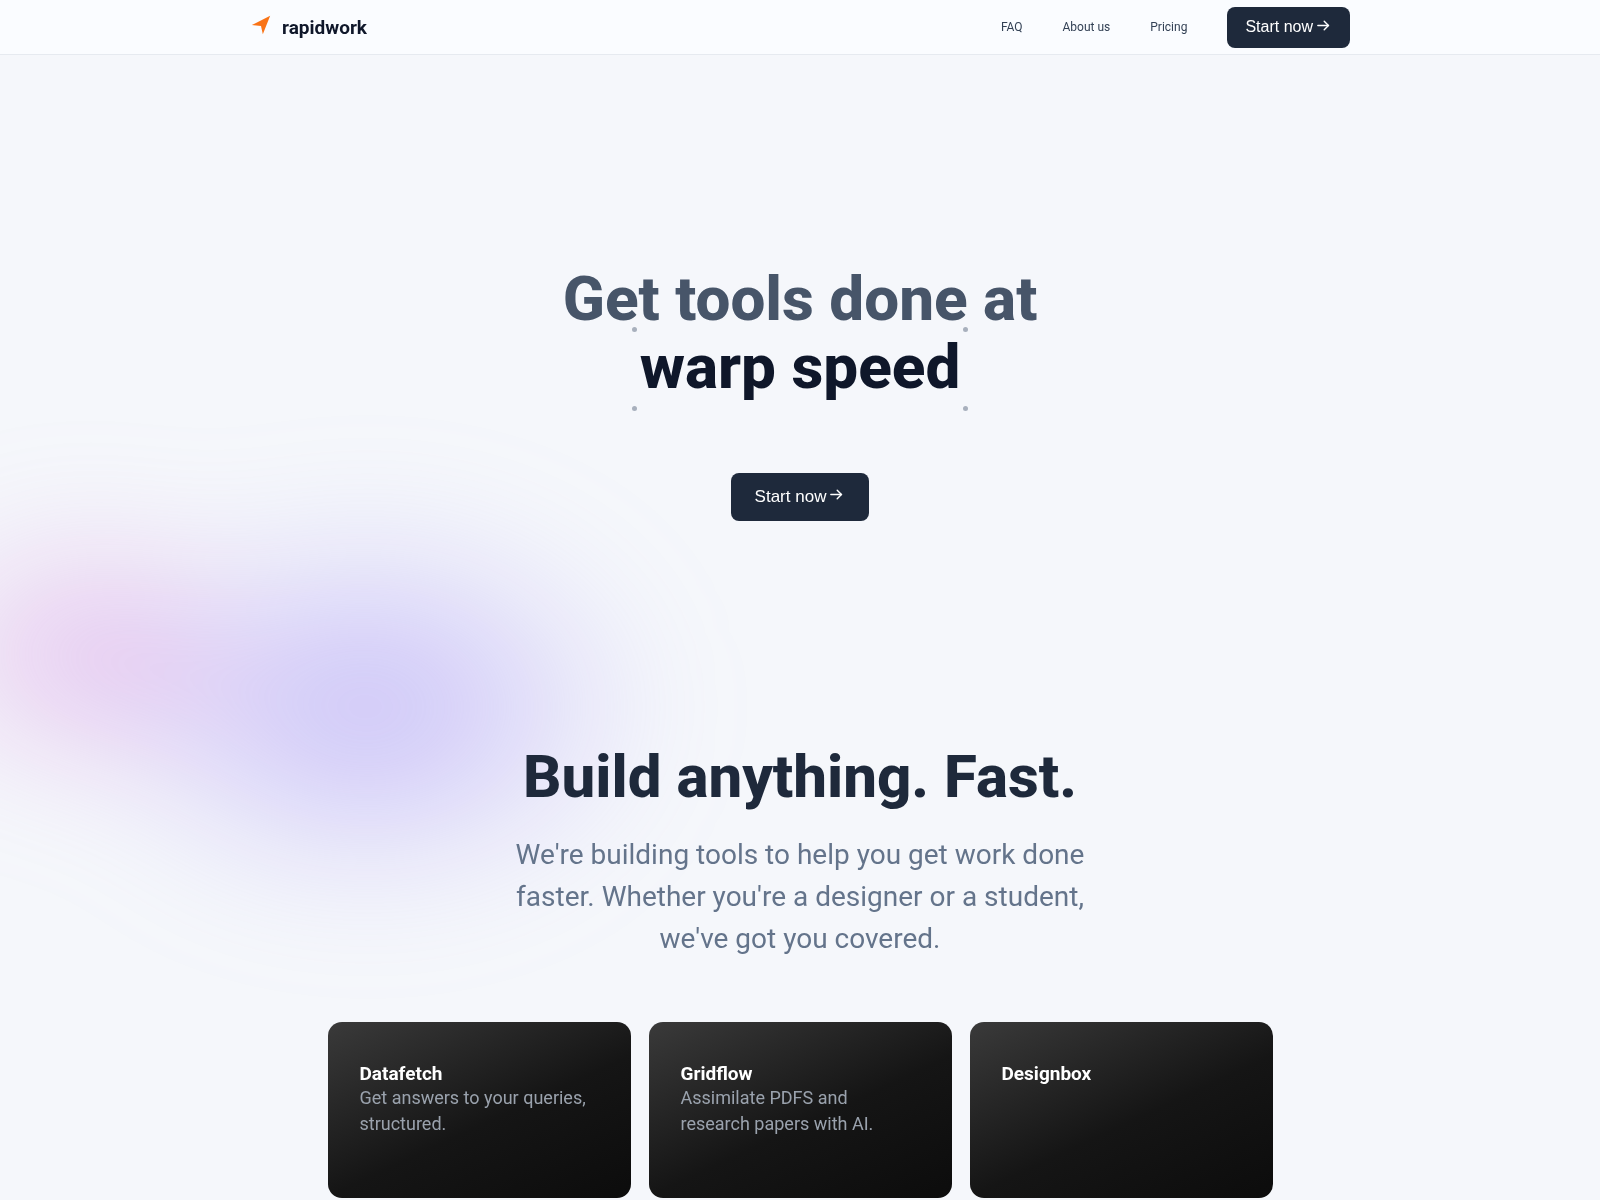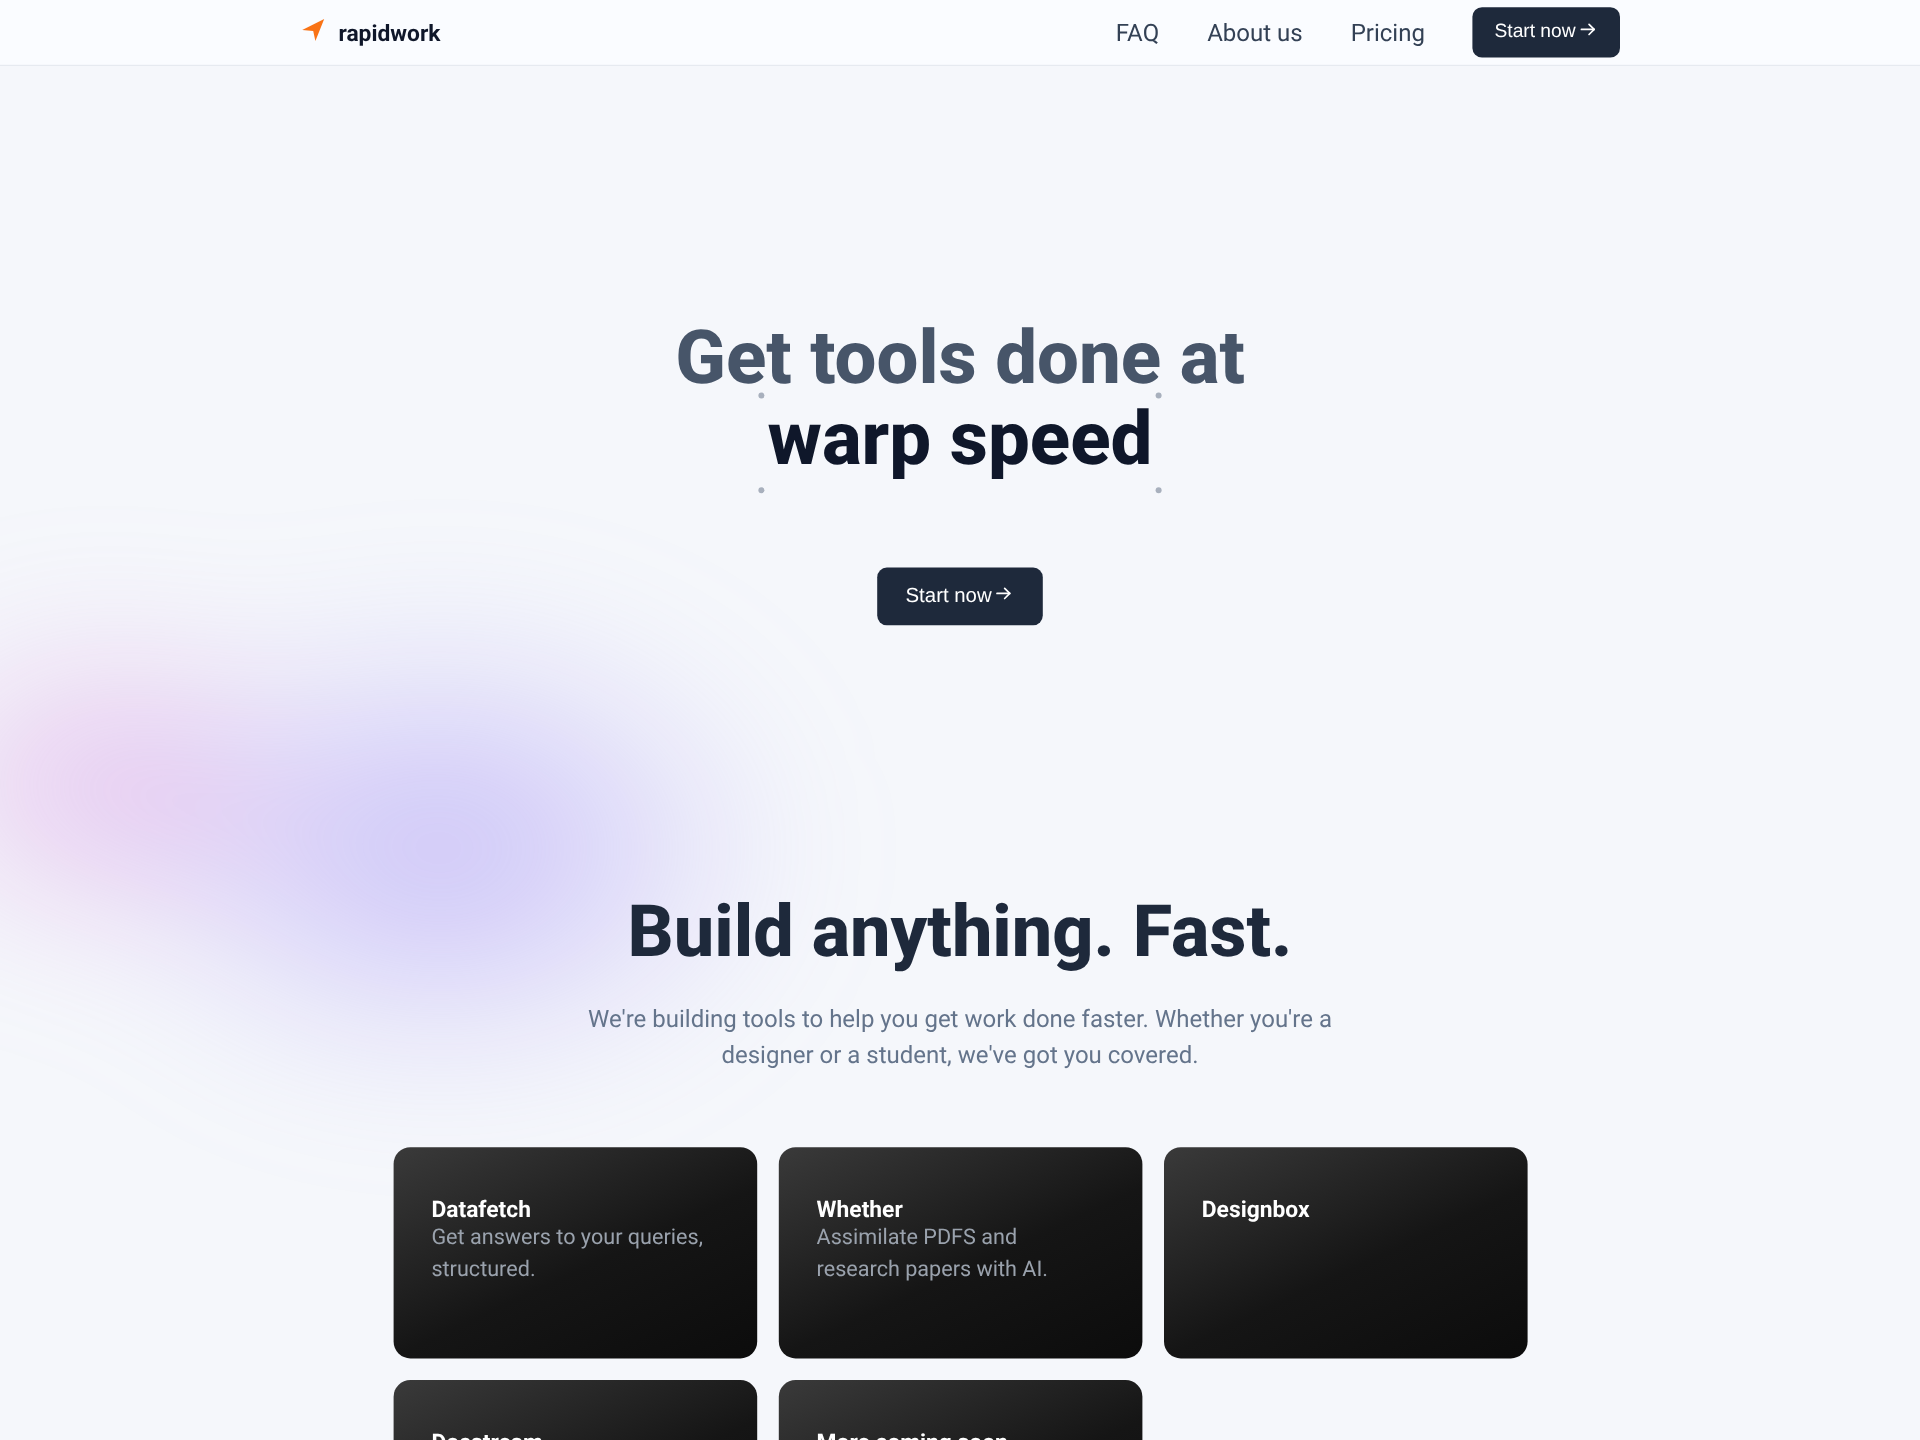--- a/index.html
+++ b/index.html
@@ -32,21 +32,21 @@
     height:55px;
     background:#fafcff;
     border-bottom:1px solid #e6eaf0;
     display:flex;
     align-items:center;
     padding:0 250px;
   }
   .logo{display:flex;align-items:center;gap:10px;font-weight:700;font-size:19px;color:#0f172a;text-align:center;}
   .logo svg{width:22px;height:22px;}
   nav{margin-left:auto;display:flex;align-items:center;gap:40px;}
-  .navlink{font-size:20px;color:#334155;cursor:pointer;}
+  .navlink{font-size:12px;color:#334155;cursor:pointer;}
   .btn-dark{
     display:inline-flex;align-items:center;gap:2px;
     background:#1e293b;color:#fff;border:none;border-radius:8px;
     padding:10px 18px;font-size:16px;cursor:pointer;font-weight:500;
   }
   .btn-dark svg{width:17px;height:17px;stroke:#fff;}
   
   .hero{position:relative;z-index:1;text-align:center;padding-top:210px;}
   .hero h1{font-size:62px;font-weight:800;line-height:1.1;color:#475569;}
   .hero .line2-wrap{
@@ -59,21 +59,21 @@
   .sel-dot{position:absolute;width:5px;height:5px;border-radius:50%;background:#a8b0bd;}
   .sel-dot.tl{left:-8px;top:-6px;}
   .sel-dot.tr{right:-8px;top:-6px;}
   .sel-dot.bl{left:-8px;bottom:-10px;}
   .sel-dot.br{right:-8px;bottom:-10px;}
   .hero .cta{margin-top:72px;}
   .hero .cta .btn-dark{padding:13px 24px;font-size:17px;}
   
   .section2{position:relative;z-index:1;text-align:center;padding-top:220px;}
   .section2 h2{font-size:60px;font-weight:800;color:#1e293b;}
-  .section2 p.sub{margin-top:22px;font-size:20px;color:#64748b;line-height:1.5;max-width:640px;margin-left:auto;margin-right:auto;text-align:center;}
+  .section2 p.sub{margin-top:22px;font-size:28px;color:#64748b;line-height:1.5;max-width:640px;margin-left:auto;margin-right:auto;text-align:center;}
   
   .cards{
     width:945px;margin:62px auto 0;display:grid;grid-template-columns:repeat(3,1fr);gap:18px;
   }
   .card{
     background:linear-gradient(155deg,#3a3a3a 0%,#151515 55%,#0c0c0c 100%);
     border-radius:14px;padding:40px 32px 48px;text-align:left;min-height:176px;
   }
   .card h3{color:#fff;font-size:19px;font-weight:700;}
   .card p{color:#9aa2ad;font-size:18px;line-height:1.45;}
@@ -135,21 +135,21 @@
 <section class="section2">
   <h2>Build anything. Fast.</h2>
   <p class="sub">We're building tools to help you get work done faster. Whether you're a designer or a student, we've got you covered.</p>
 
   <div class="cards">
     <div class="card">
       <h3>Datafetch</h3>
       <p>Get answers to your queries, structured.</p>
     </div>
     <div class="card">
-      <h3>Whether</h3>
+      <h3>Gridflow</h3>
       <p>Assimilate PDFS and research papers with AI.</p>
     </div>
     <div class="card">
       <h3>Designbox</h3>
 
     </div>
     <div class="card">
       <h3>Docstream</h3>
 
     </div>

